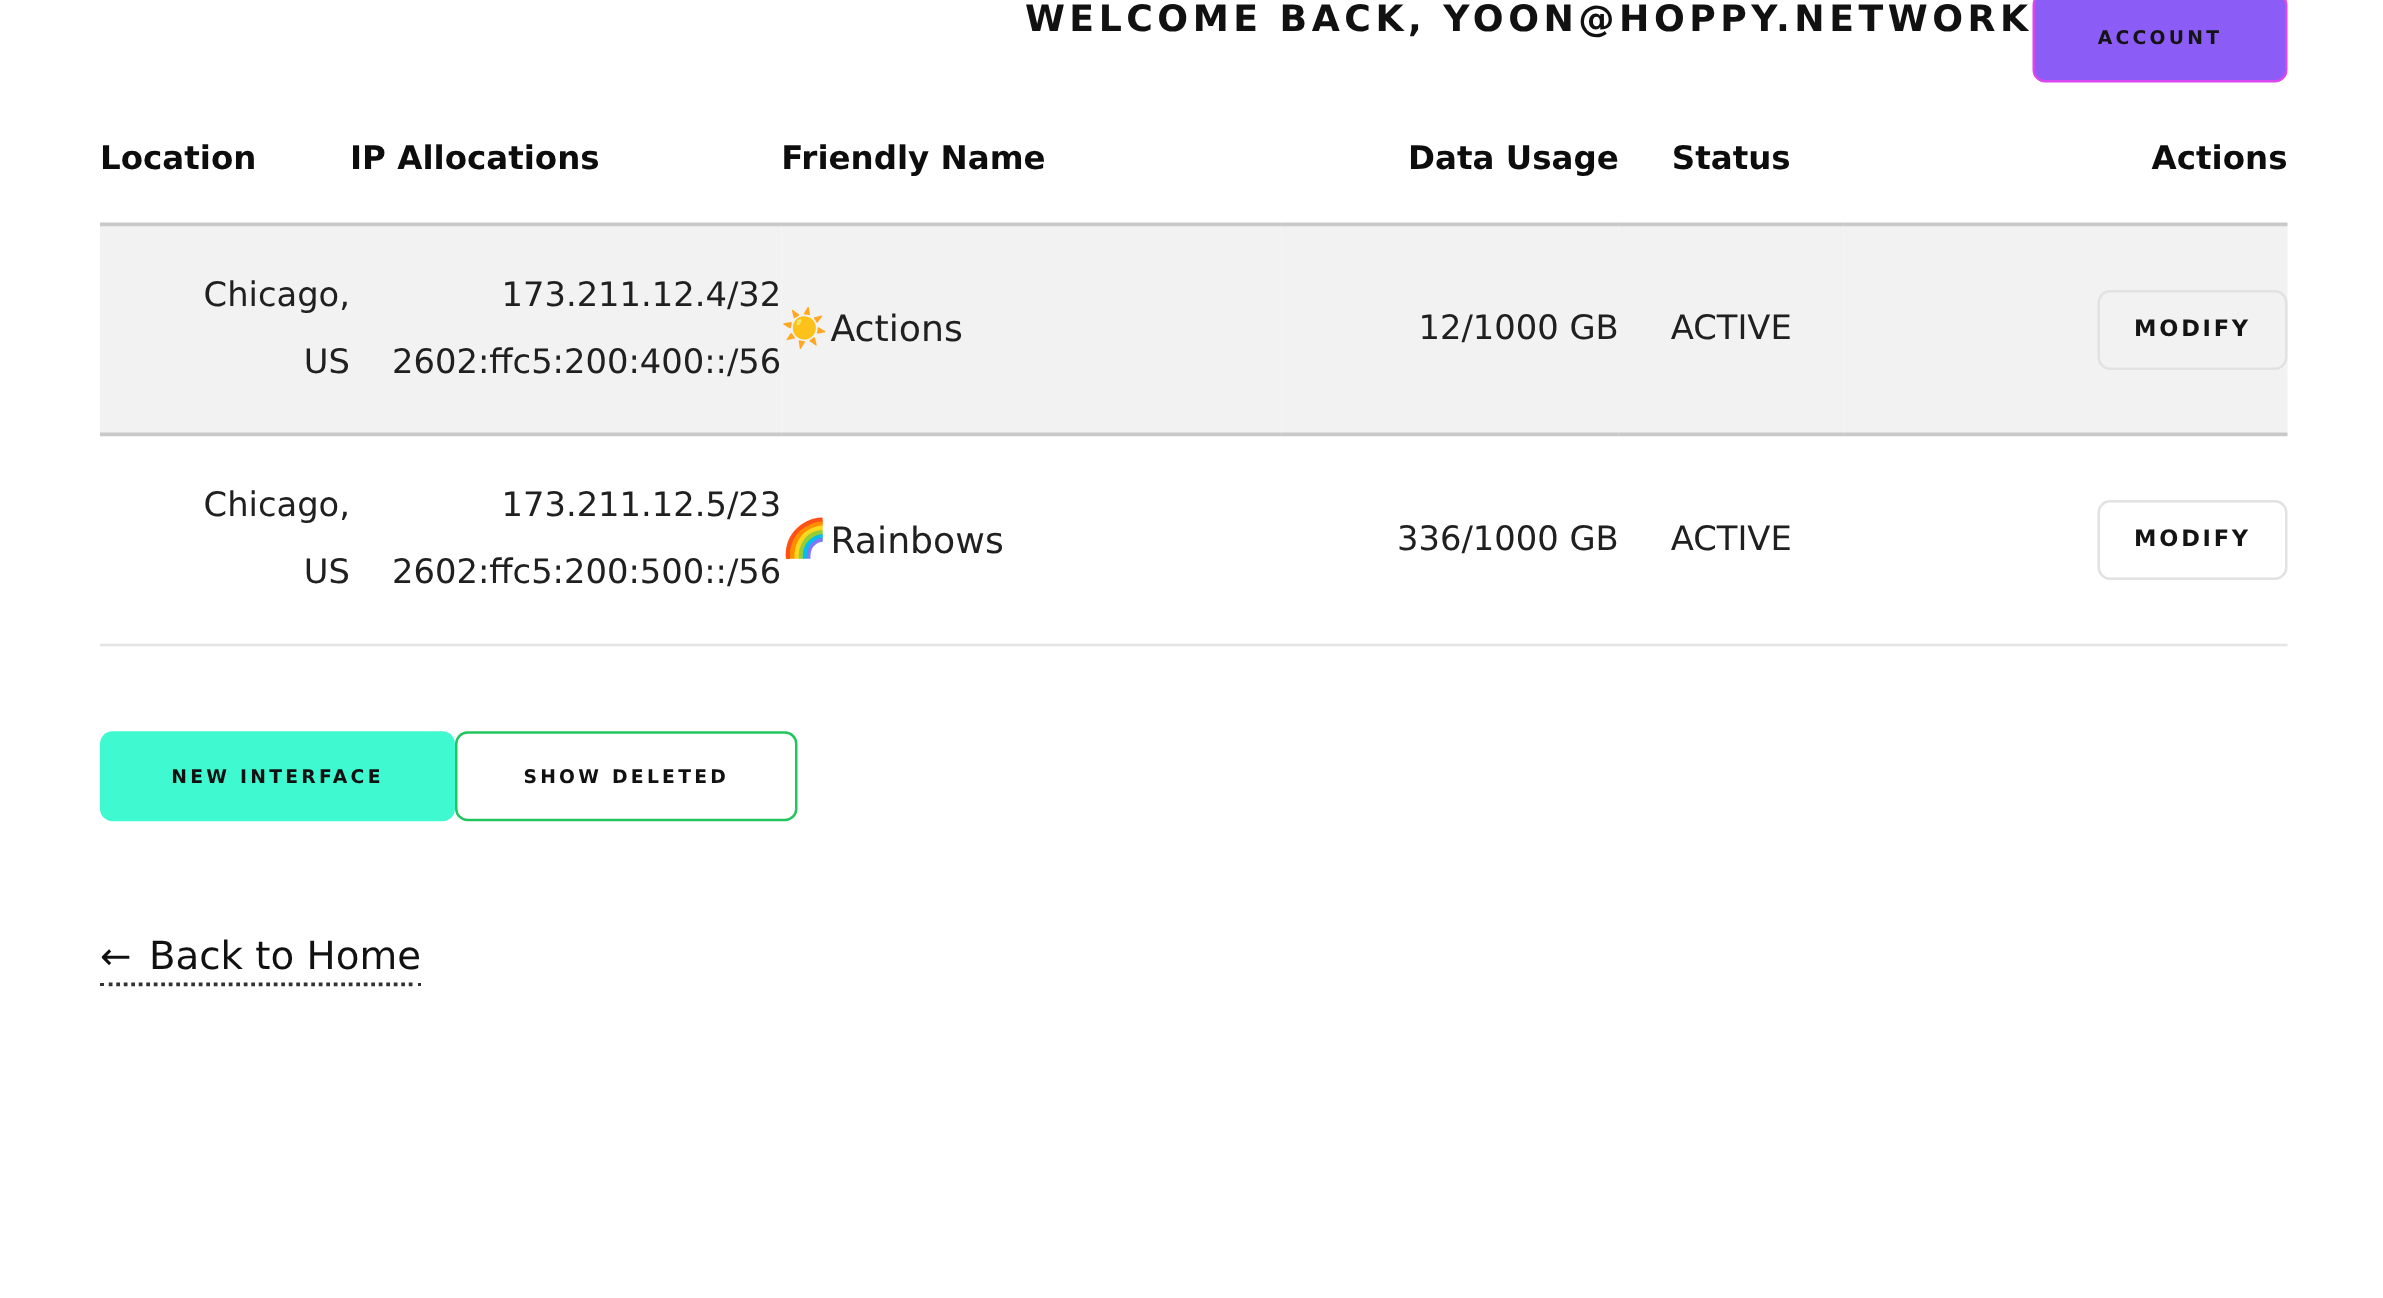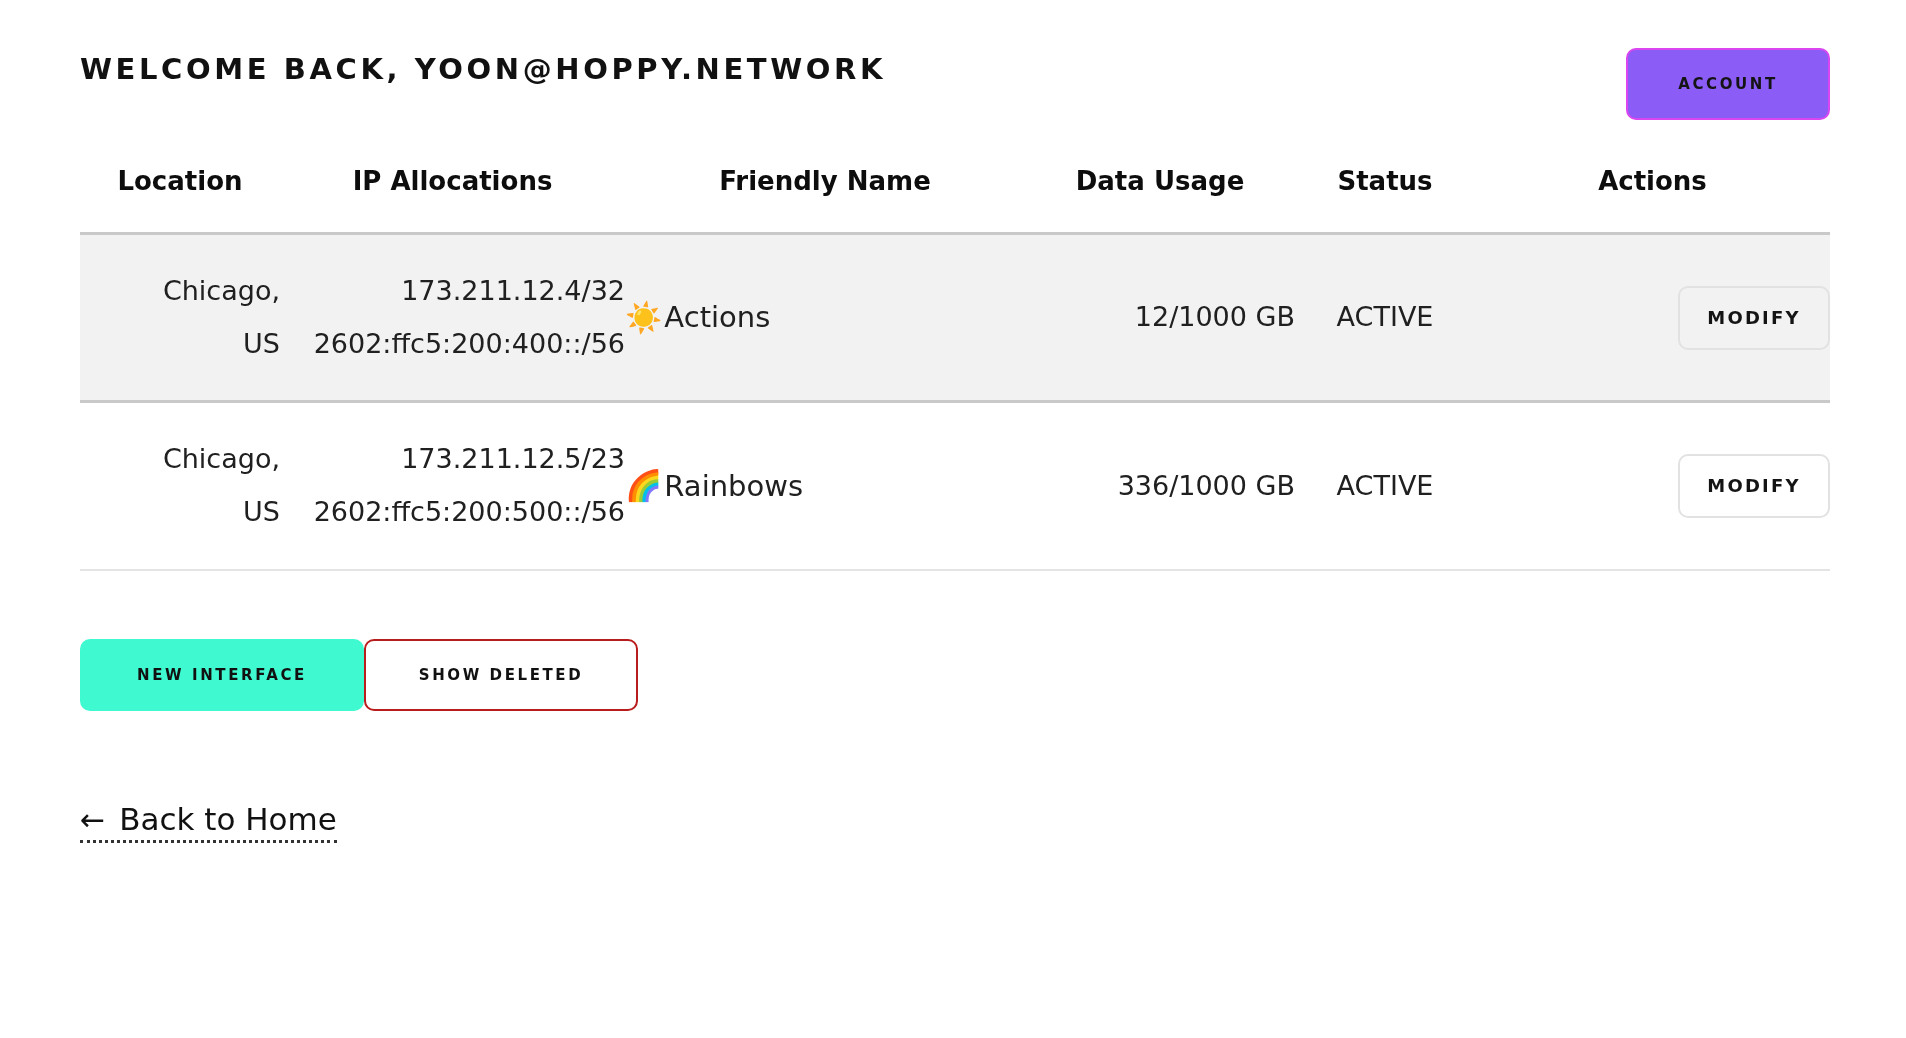--- a/index.html
+++ b/index.html
@@ -19,22 +19,21 @@
     position: relative;
     width: 1906px;
     height: 1038px;
     padding: 0 80px;
   }
 
   
   .topbar {
     display: flex;
     align-items: flex-start;
-    justify-content: space-between;
-    padding-top: 54px;
+    justify-content: flex-end;
   }
   .welcome-title {
     font-size: 29px;
     font-weight: 700;
     letter-spacing: 3.6px;
     text-transform: uppercase;
     line-height: 1.1;
     margin: 0;
     color: #111111;
     white-space: nowrap;
@@ -73,21 +72,20 @@
   .iface-table col.c-status     { width: 180px; }
   .iface-table col.c-actions    { width: 355px; }
 
   .iface-table thead th {
     font-size: 26px;
     font-weight: 700;
     color: #0d0d0d;
     padding: 0 0 36px 0;
     border-bottom: 3px solid #c9c9c9;
     vertical-align: bottom;
-    text-align: center;
   }
   th.align-left  { text-align: left;  padding-left: 24px; }
   th.align-right { text-align: right; padding-right: 22px; }
   th.align-center{ text-align: center; }
 
   .iface-table tbody td {
     font-size: 27px;
     font-weight: 400;
     color: #202020;
     padding: 30px 0;
@@ -152,21 +150,21 @@
     font-size: 15px;
     font-weight: 700;
     letter-spacing: 2.6px;
     text-transform: uppercase;
     color: #111111;
     cursor: pointer;
   }
   .btn-secondary {
     width: 274px;
     height: 72px;
-    border: 2px solid #b91c1c;
+    border: 2px solid #22c55e;
     border-radius: 10px;
     background: #ffffff;
     font-family: "DejaVu Sans", "Liberation Sans", sans-serif;
     font-size: 15px;
     font-weight: 700;
     letter-spacing: 2.6px;
     text-transform: uppercase;
     color: #111111;
     cursor: pointer;
   }

